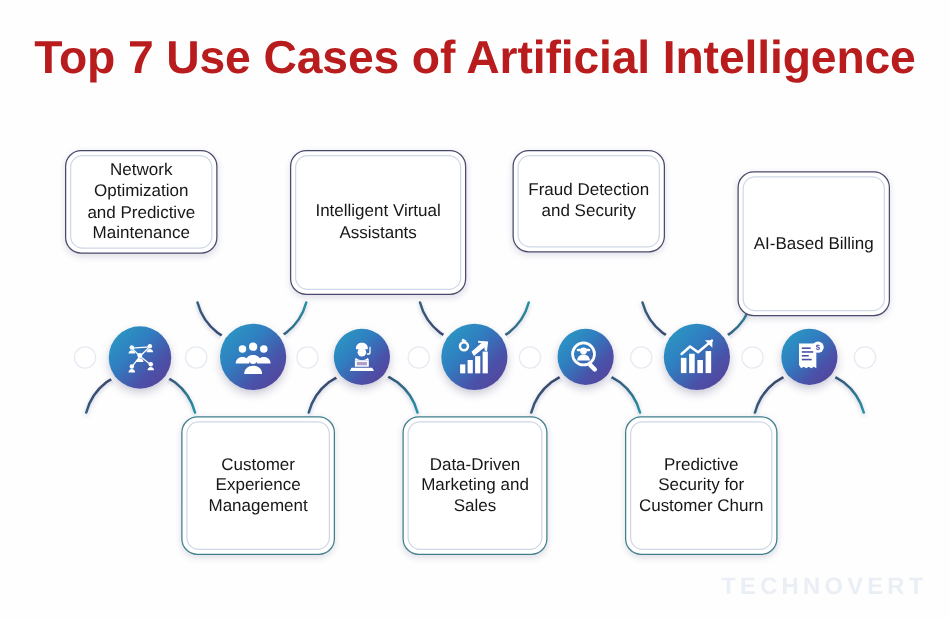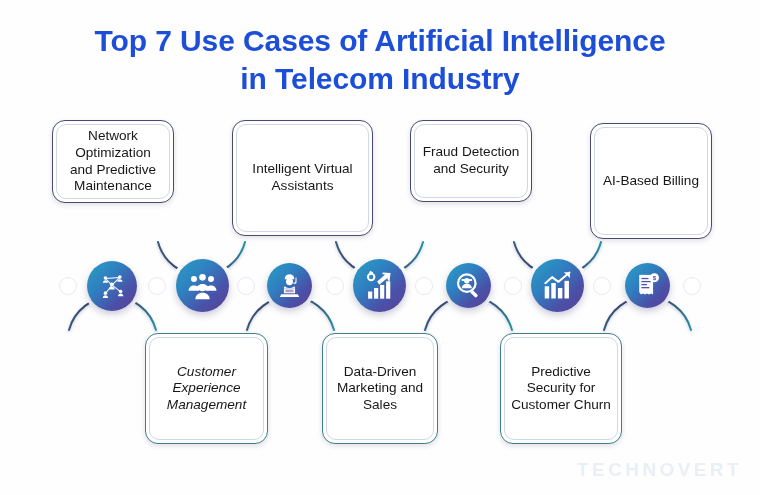--- a/index.html
+++ b/index.html
@@ -19,22 +19,22 @@
     overflow: hidden;
   }
 
   
   .title {
     position: absolute;
     left: 0;
     top: 22px;
     width: 760px;
     text-align: center;
-    color: #1d4ed8;
-    font-size: 30px;
+    color: #b91c1c;
+    font-size: 37px;
     font-weight: bold;
     line-height: 1.28;
     letter-spacing: -0.1px;
   }
   .title .line {
     display: block;
   }
 
   
   .chain-layer {
@@ -107,21 +107,20 @@
     user-select: none;
   }
 </style>
 </head>
 <body>
 
 <div id="infographic">
 
   <div class="title">
     <span class="line">Top 7 Use Cases of Artificial Intelligence</span>
-    <span class="line">in Telecom Industry</span>
   </div>
 
   <svg class="chain-layer" viewBox="0 0 760 495" xmlns="http://www.w3.org/2000/svg">
     <defs>
       <linearGradient id="arcGradA" x1="0" y1="0" x2="1" y2="1">
         <stop offset="0%" stop-color="#3a3a64"></stop>
         <stop offset="55%" stop-color="#35607e"></stop>
         <stop offset="100%" stop-color="#2793a4"></stop>
       </linearGradient>
       <linearGradient id="arcGradB" x1="1" y1="0" x2="0" y2="1">
@@ -169,27 +168,27 @@
       <div class="label">Intelligent Virtual Assistants</div>
     </div>
   </div>
 
   <div class="box" style="left:410px; top:120px; width:122px; height:82px;">
     <div class="inner">
       <div class="label">Fraud Detection and Security</div>
     </div>
   </div>
 
-  <div class="box" style="left:590px; top:123px; width:122px; height:116px;">
+  <div class="box" style="left:590px; top:137px; width:122px; height:116px;">
     <div class="inner">
       <div class="label">AI-Based Billing</div>
     </div>
   </div>
 
-  <div class="box teal-edge" style="left:145px; top:333px; width:123px; height:111px;font-style:italic;">
+  <div class="box teal-edge" style="left:145px; top:333px; width:123px; height:111px;">
     <div class="inner">
       <div class="label">Customer Experience Management</div>
     </div>
   </div>
 
   <div class="box teal-edge" style="left:322px; top:333px; width:116px; height:111px;">
     <div class="inner">
       <div class="label">Data-Driven Marketing and Sales</div>
     </div>
   </div>

